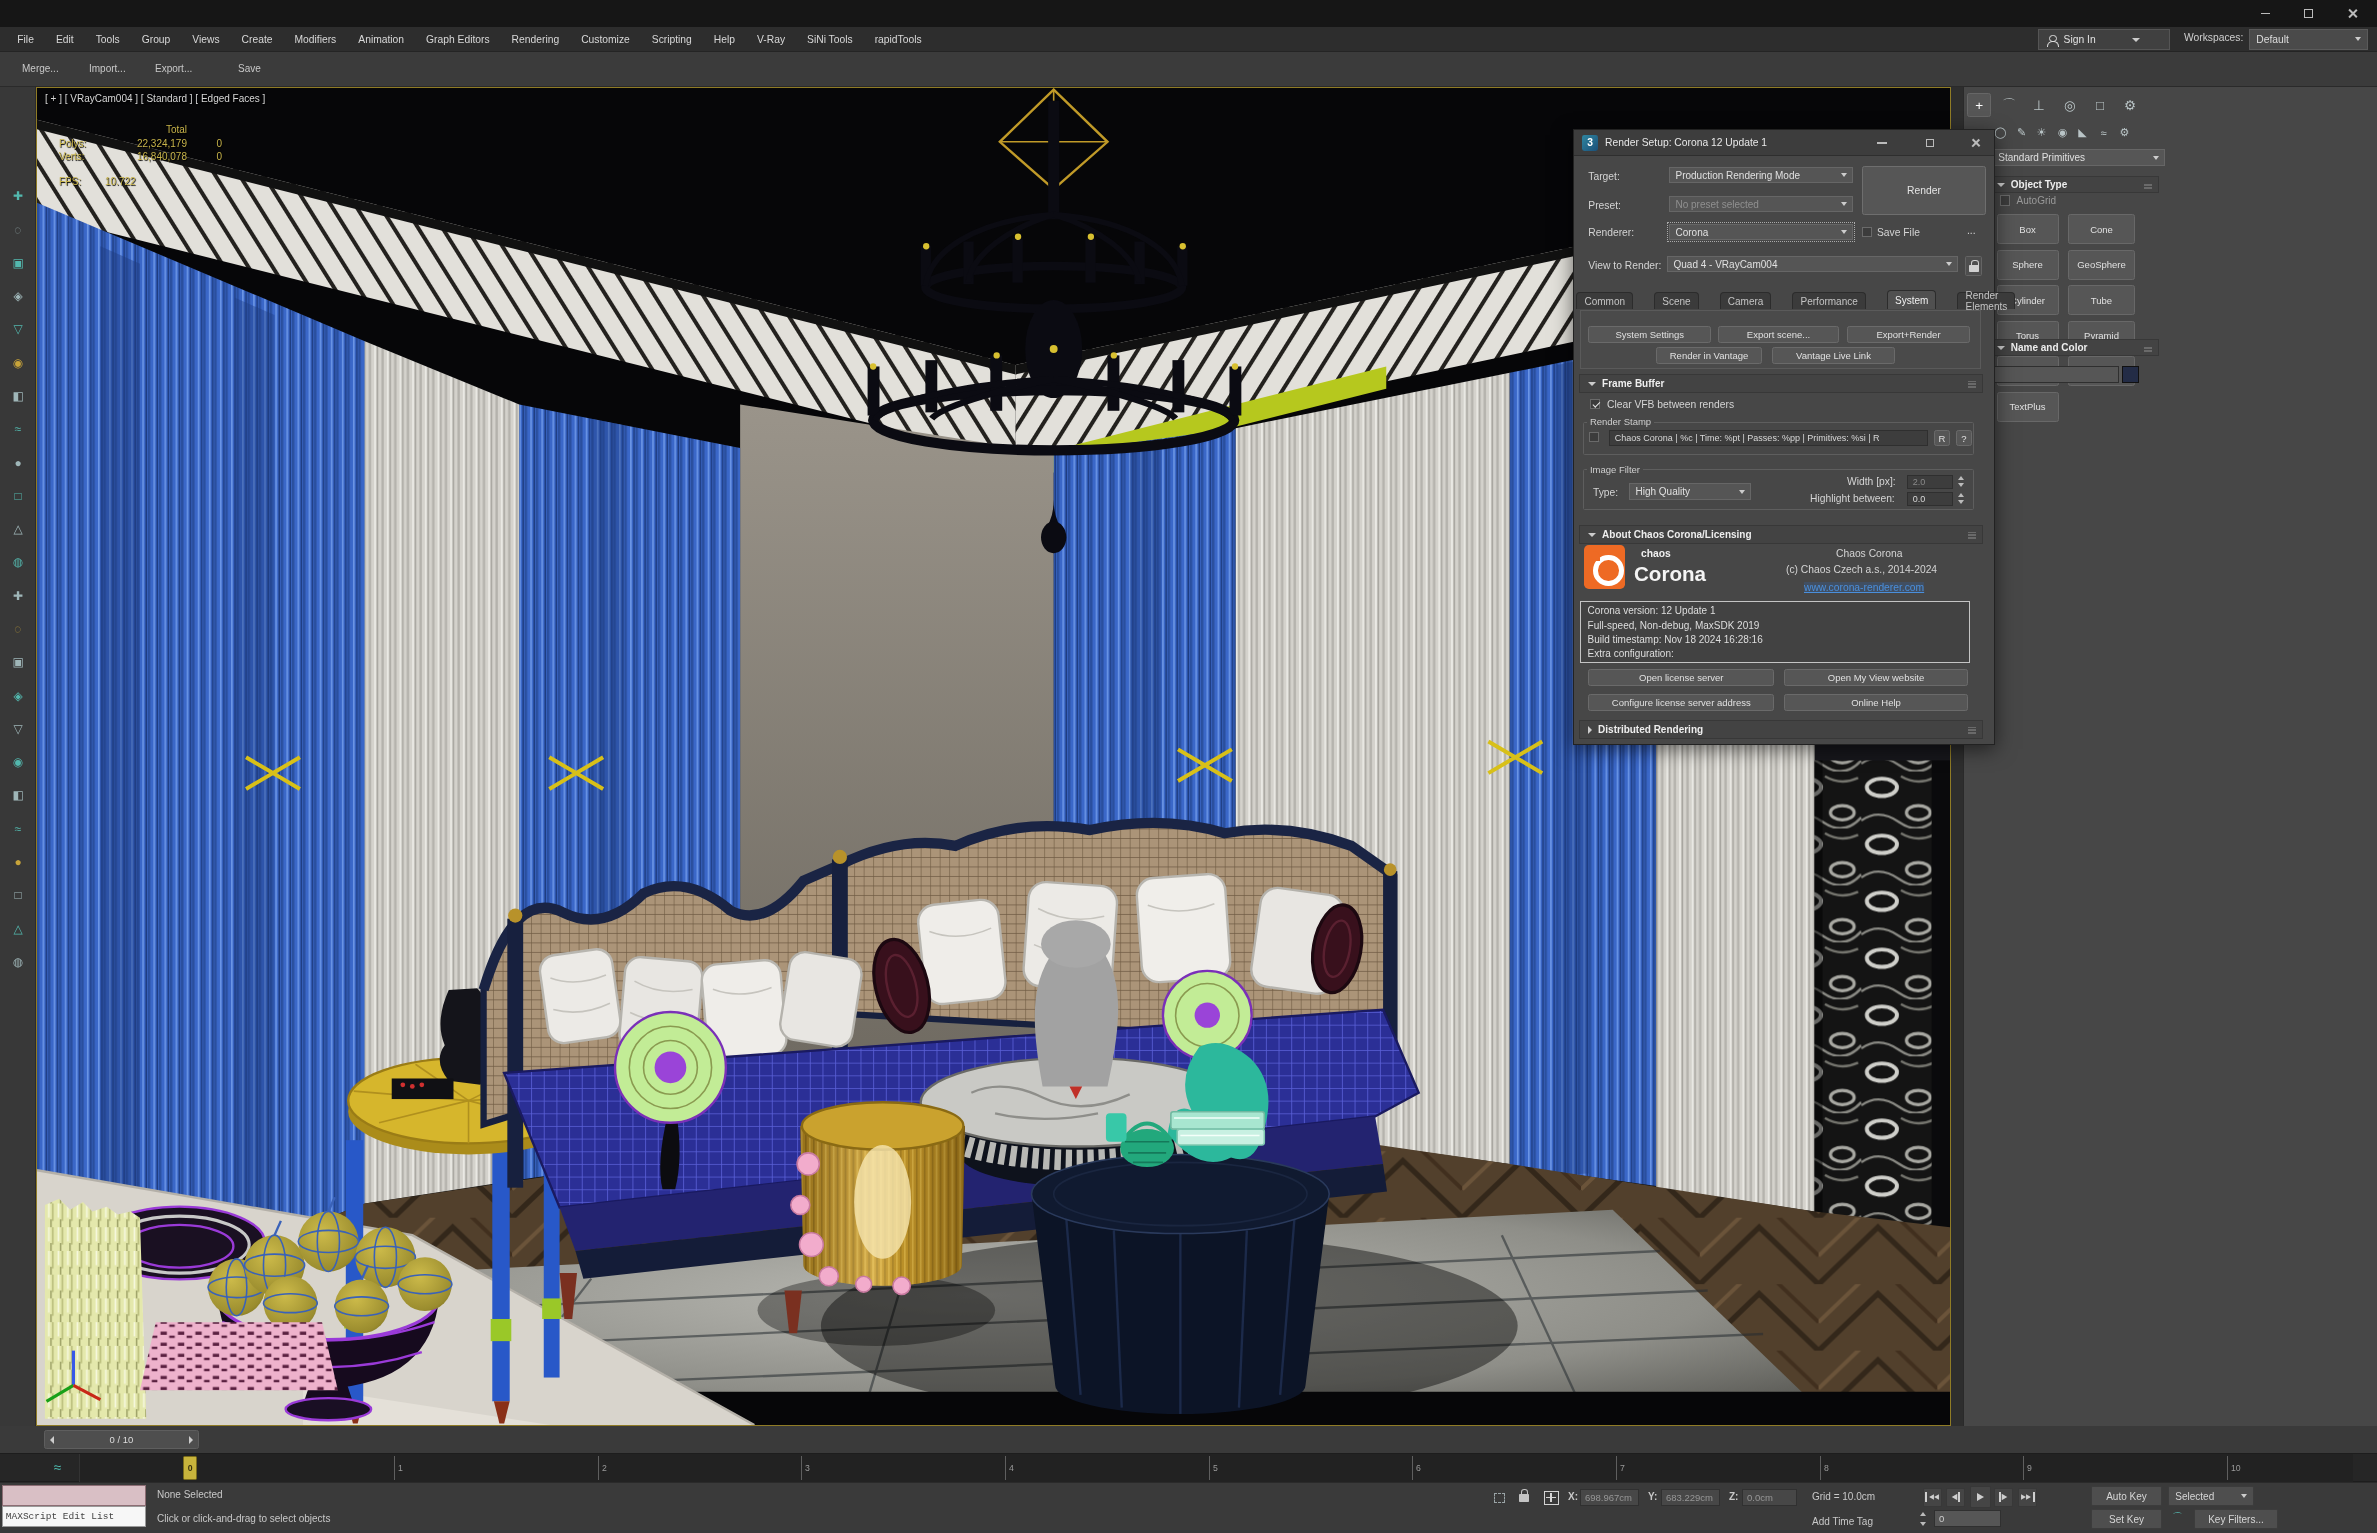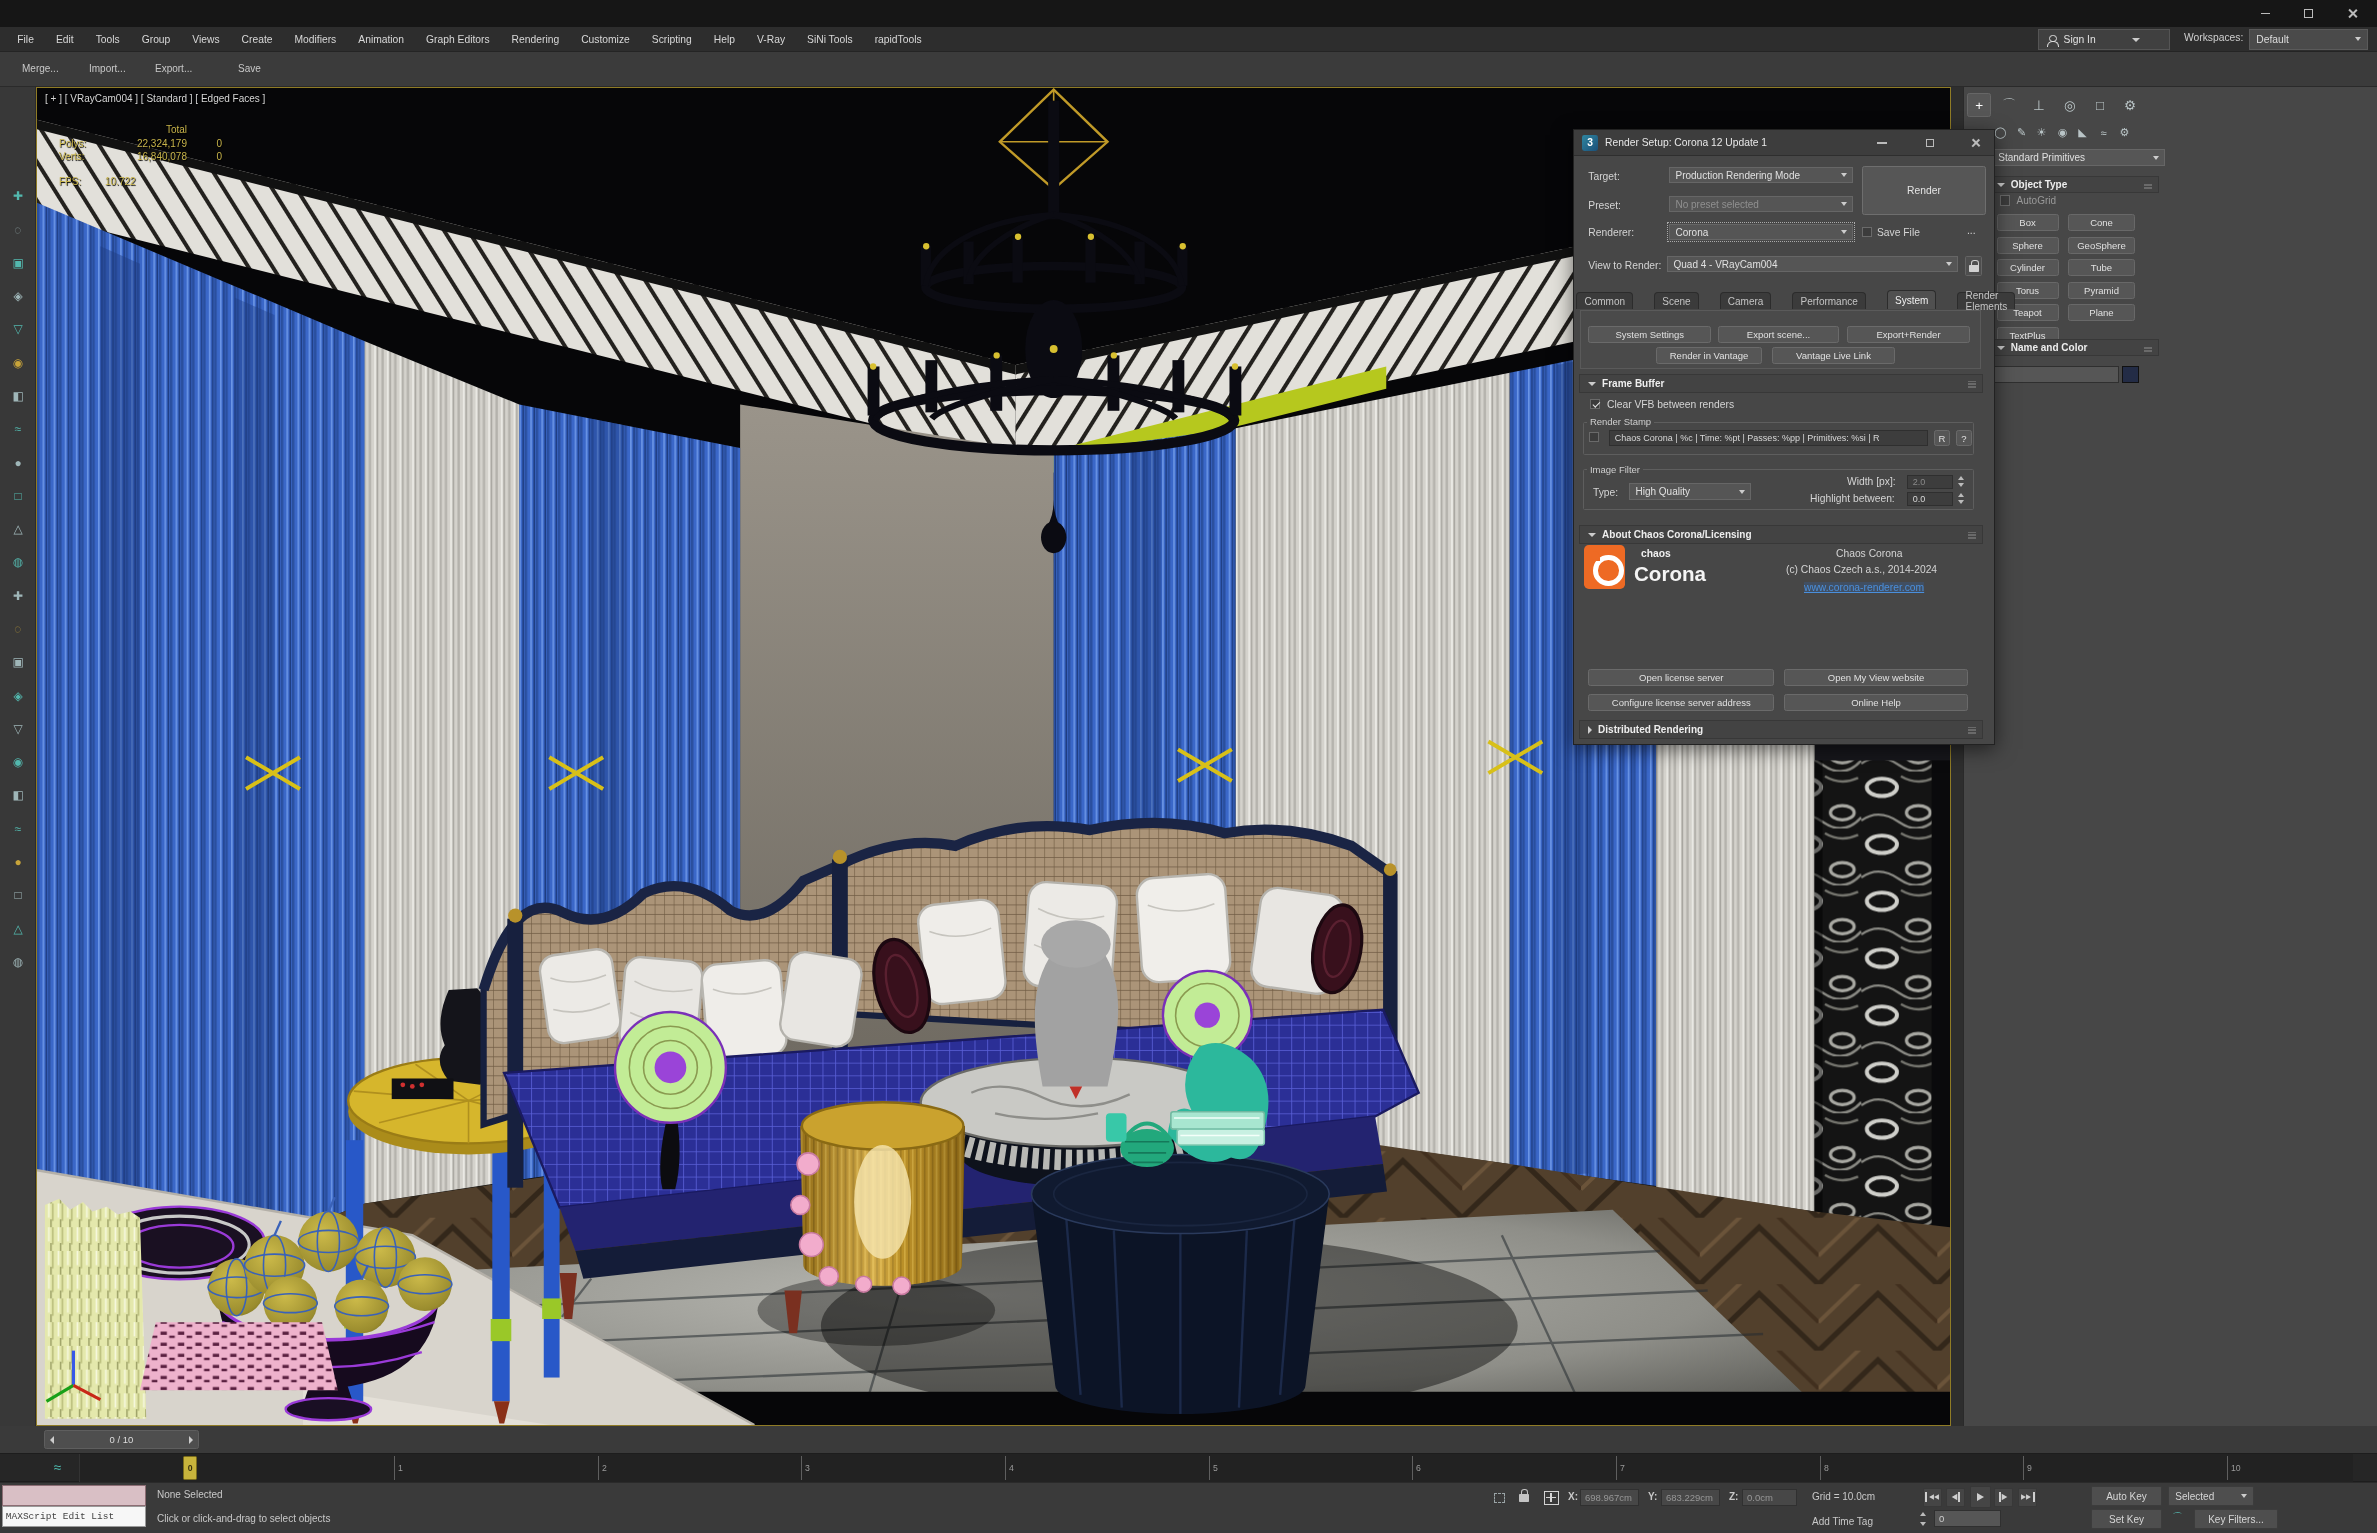--- a/index.html
+++ b/index.html
@@ -80,21 +80,21 @@
 #infobox{left:6.3px;top:471px;width:390px;height:62px;border:0.8px solid #c4c4c4;background:#424242;padding:2.4px 6.3px;font-size:10px;line-height:14.3px;color:#dedede}
 .linktext{color:#4a8fdc;text-decoration:underline;background:rgba(50,100,170,.28)}
 
 #cmdpanel{left:1963px;top:87px;width:414px;height:1339px;background:#474747;border-left:0.8px solid #2a2a2a}
 .ptab{position:absolute;top:6.3px;width:24px;height:24px;display:flex;align-items:center;justify-content:center;font-size:13.5px;color:#b9c4c6}
 .ptab.on{background:#565656;border:0.8px solid #666;border-radius:2.4px;color:#fff}
 .pcat{position:absolute;top:36px;width:19px;height:19px;display:flex;align-items:center;justify-content:center;font-size:11px;color:#b9c4c6}
 #pdrop{left:28.5px;top:62px;width:172px;height:17.4px;background:#565656;border:0.8px solid #666;display:flex;align-items:center;justify-content:space-between;padding:0 4.8px;font-size:10px;color:#e0e0e0}
 .prollhead{position:absolute;left:26px;width:169px;height:17.4px;background:#434343;border:0.8px solid #383838;display:flex;align-items:center;gap:5.5px;padding:0 6.3px;font-size:10px;font-weight:bold;color:#eee}
 #pgrid{left:32.5px;top:127px;width:139px;display:grid;grid-template-columns:62px 67px;column-gap:9.5px;row-gap:5.5px}
-.pbtn{height:17px;background:#565656;border:0.8px solid #686868;border-radius:2.4px;display:flex;align-items:center;justify-content:center;font-size:9.5px;color:#e0e0e0}
+.pbtn{height:30px;background:#565656;border:0.8px solid #686868;border-radius:2.4px;display:flex;align-items:center;justify-content:center;font-size:9.5px;color:#e0e0e0}
 #autogridrow{left:36px;top:108px;display:flex;align-items:center;gap:6.3px}
 #autogridrow span{font-size:10px;color:#999}
 #namefield{left:29px;top:279px;width:126px;height:16.6px;background:#565656;border:0.8px solid #2f2f2f}
 #colorswatch{left:158px;top:279px;width:17.4px;height:16.6px;background:#232c46;border:0.8px solid #111}
 
 #timebar{left:0;top:1426px;width:2377px;height:27px;background:#3a3a3a}
 #frameind{left:44px;top:4px;width:155px;height:19px;background:#4e4e4e;border:0.8px solid #5e5e5e;border-radius:2.4px;display:flex;align-items:center;justify-content:space-between;padding:0 4.8px;font-size:9.5px;color:#ddd}
 .arrow-l{width:0;height:0;border-top:4px solid transparent;border-bottom:4px solid transparent;border-right:4.8px solid #ccc}
 .arrow-r{width:0;height:0;border-top:4px solid transparent;border-bottom:4px solid transparent;border-left:4.8px solid #ccc}
 #trackbar{left:0;top:1453px;width:2377px;height:28.5px;background:#262626;border-top:0.8px solid #1d1d1d;border-bottom:0.8px solid #1d1d1d}
@@ -851,20 +851,26 @@
     <span class="tri-d"></span>
       <span>About Chaos Corona/Licensing</span>
     <span class="grip"></span>
   </div>
   <div class="abs" id="coronalogo"></div>
   <div class="rlabel" style="left:67px;top:418px;font-weight:bold;font-size:10.3px;color:#f0f0f0">chaos</div>
   <div class="rlabel" style="left:60px;top:432px;font-weight:bold;font-size:20.6px;color:#f4f4f4">Corona</div>
   <div class="rlabel" style="left:262px;top:418px">Chaos Corona</div>
   <div class="rlabel" style="left:212px;top:434px">(c) Chaos Czech a.s., 2014-2024</div>
   <div class="rlabel linktext" style="left:230px;top:452px">www.corona-renderer.com</div>
+  <div class="abs" id="infobox">
+      <div>Corona version: 12 Update 1</div>
+      <div>Full-speed, Non-debug, MaxSDK 2019</div>
+      <div>Build timestamp: Nov 18 2024 16:28:16</div>
+      <div>Extra configuration:</div>
+    </div>
   <div id="licbtns">
       <div class="rbtn" style="left: 14.3px; top: 539px; width: 186px; height: 17.4px;">Open license server</div>
       <div class="rbtn" style="left: 210px; top: 539px; width: 184px; height: 17.4px;">Open My View website</div>
       <div class="rbtn" style="left: 14.3px; top: 564px; width: 186px; height: 17.4px;">Configure license server address</div>
       <div class="rbtn" style="left: 210px; top: 564px; width: 184px; height: 17.4px;">Online Help</div>
     </div>
   <div class="rollhead" style="top:590px">
     <span class="tri-r"></span>
       <span>Distributed Rendering</span>
     <span class="grip"></span>

